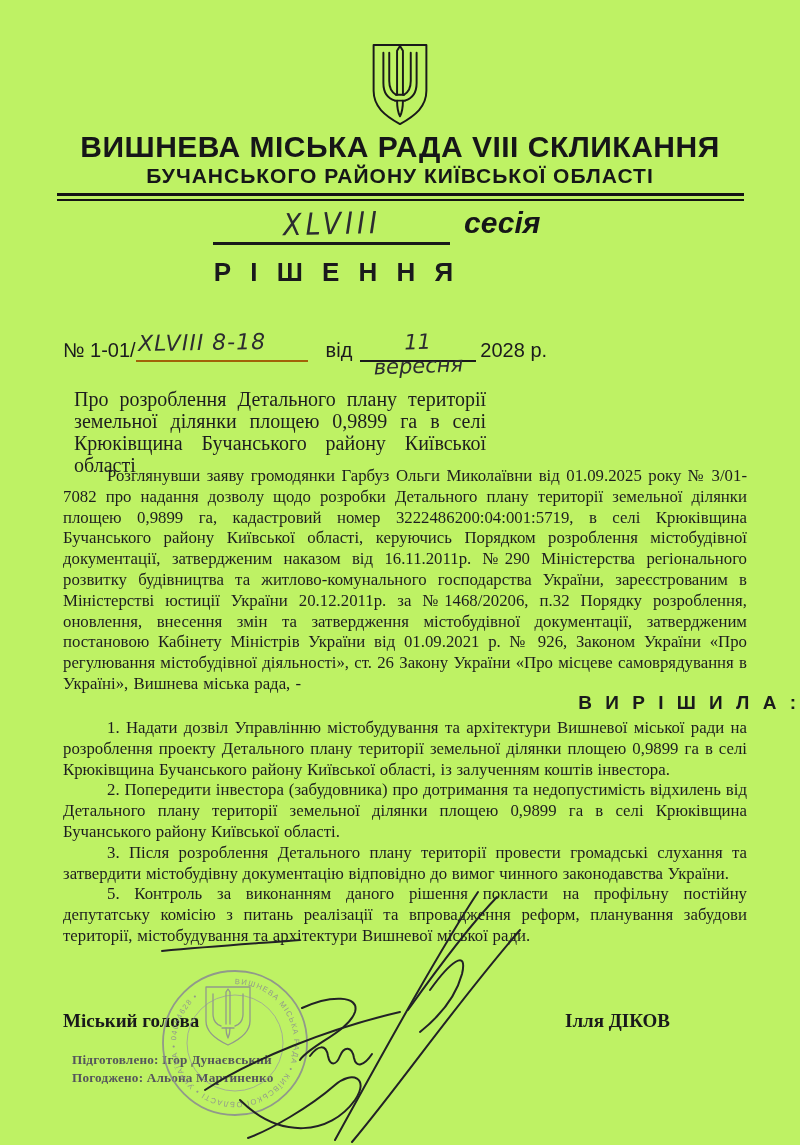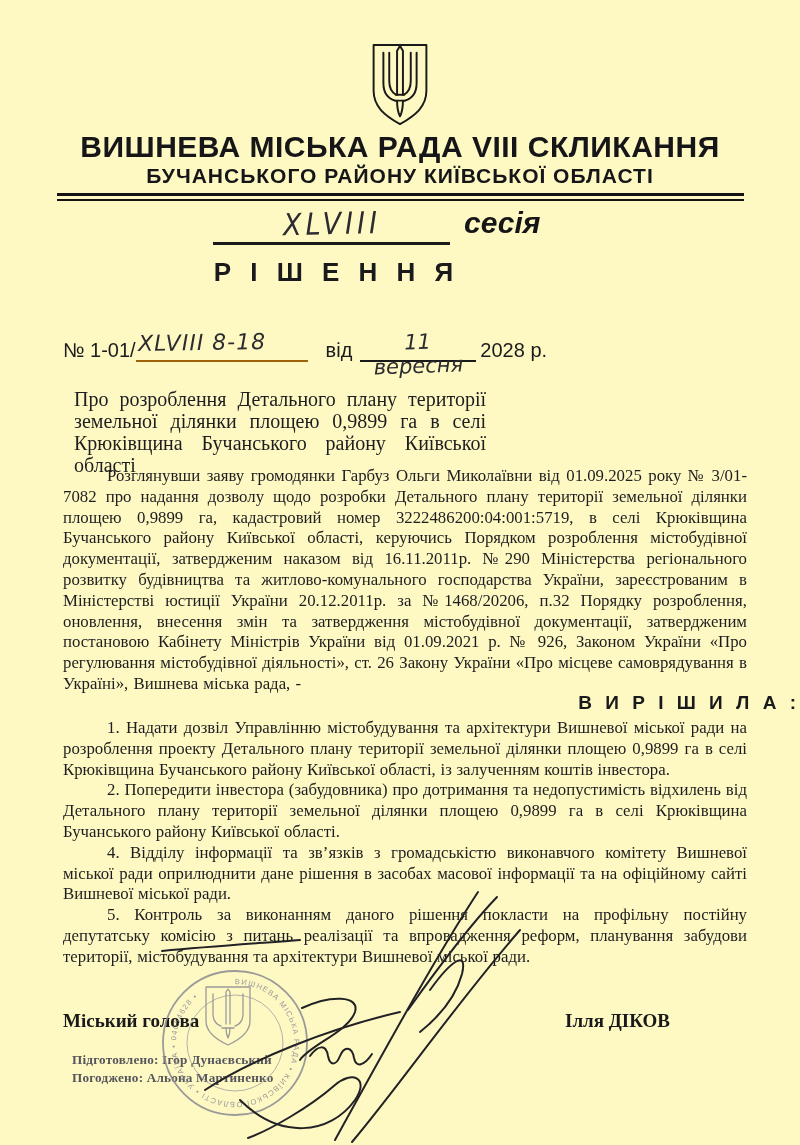--- a/index.html
+++ b/index.html
@@ -1,17 +1,17 @@
 <!DOCTYPE html>
 <html><head>
 <meta charset="utf-8">
 <style>
   html,body { margin:0; padding:0; background:#ffffff; }
   .page {
-    position:relative; width:800px; height:1145px; background:#fef9c3;
+    position:relative; width:800px; height:1145px; background:#bef264;
     font-family:"Liberation Serif", serif; color:#1d1d1f; overflow:hidden;
   }
   .abs { position:absolute; }
 
   
   .emblem { left:368px; top:42px; }
   .title1 {
     left:0; top:130px; width:800px; text-align:center;
     font-family:"Liberation Sans", sans-serif; font-weight:bold;
     font-size:30px; letter-spacing:.5px; color:#161618; white-space:nowrap;
@@ -112,21 +112,21 @@
 
   <div class="abs subject">Про розроблення Детального плану території земельної ділянки площею 0,9899 га в селі Крюківщина Бучанського району Київської області</div>
 
   <div class="abs preamble">Розглянувши заяву громодянки Гарбуз Ольги Миколаївни від 01.09.2025 року № 3/01-7082 про надання дозволу щодо розробки Детального плану території земельної ділянки площею 0,9899 га, кадастровий номер 3222486200:04:001:5719, в селі Крюківщина Бучанського району Київської області, керуючись Порядком розроблення містобудівної документації, затвердженим наказом від 16.11.2011р. №290 Міністерства регіонального розвитку будівництва та житлово-комунального господарства України, зареєстрованим в Міністерстві юстиції України 20.12.2011р. за №1468/20206, п.32 Порядку розроблення, оновлення, внесення змін та затвердження містобудівної документації, затвердженим постановою Кабінету Міністрів України від 01.09.2021 р. № 926, Законом України «Про регулювання містобудівної діяльності», ст. 26 Закону України «Про місцеве самоврядування в Україні», Вишнева міська рада, -</div>
 
   <div class="abs resolved">В И Р І Ш И Л А :</div>
 
   <div class="abs items">
     <p>1. Надати дозвіл Управлінню містобудування та архітектури Вишневої міської ради на розроблення проекту Детального плану території земельної ділянки площею 0,9899 га в селі Крюківщина Бучанського району Київської області, із залученням коштів інвестора.</p>
     <p>2. Попередити інвестора (забудовника) про дотримання та недопустимість відхилень від Детального плану території земельної ділянки площею 0,9899 га в селі Крюківщина Бучанського району Київської області.</p>
-    <p>4. Відділу інформації та зв’язків з громадськістю виконавчого комітету Вишневої міської ради оприлюднити дане рішення в засобах масової інформації та на офіційному сайті Вишневої міської ради.</p>
+    <p>3. Після розроблення Детального плану території провести громадські слухання та затвердити містобудівну документацію відповідно до вимог чинного законодавства України.</p>
     <p>5. Контроль за виконанням даного рішення покласти на профільну постійну депутатську комісію з питань реалізації та впровадження реформ, планування забудови території, містобудування та архітектури Вишневої міської ради.</p>
   </div>
 
   <div class="abs sign-title">Міський голова</div>
   <div class="abs sign-name">Ілля ДІКОВ</div>
 
   <div class="abs footer-note">
     <div>Підготовлено:  Ігор Дунаєвський</div>
     <div>Погоджено: Альона Мартиненко</div>
   </div>

